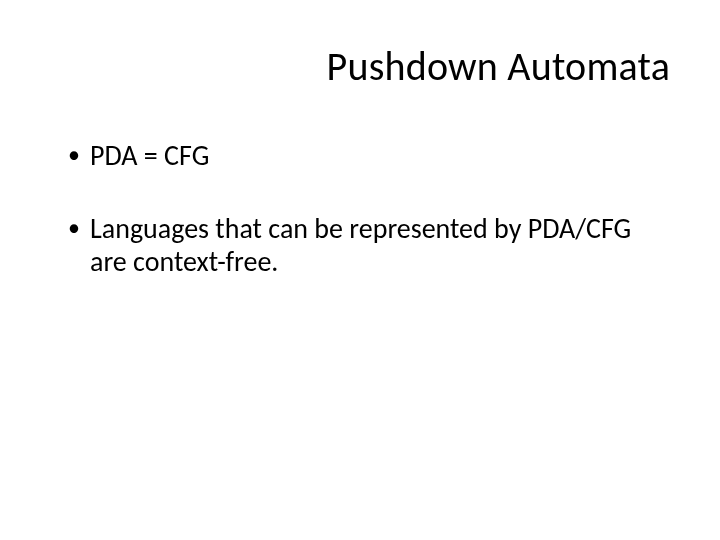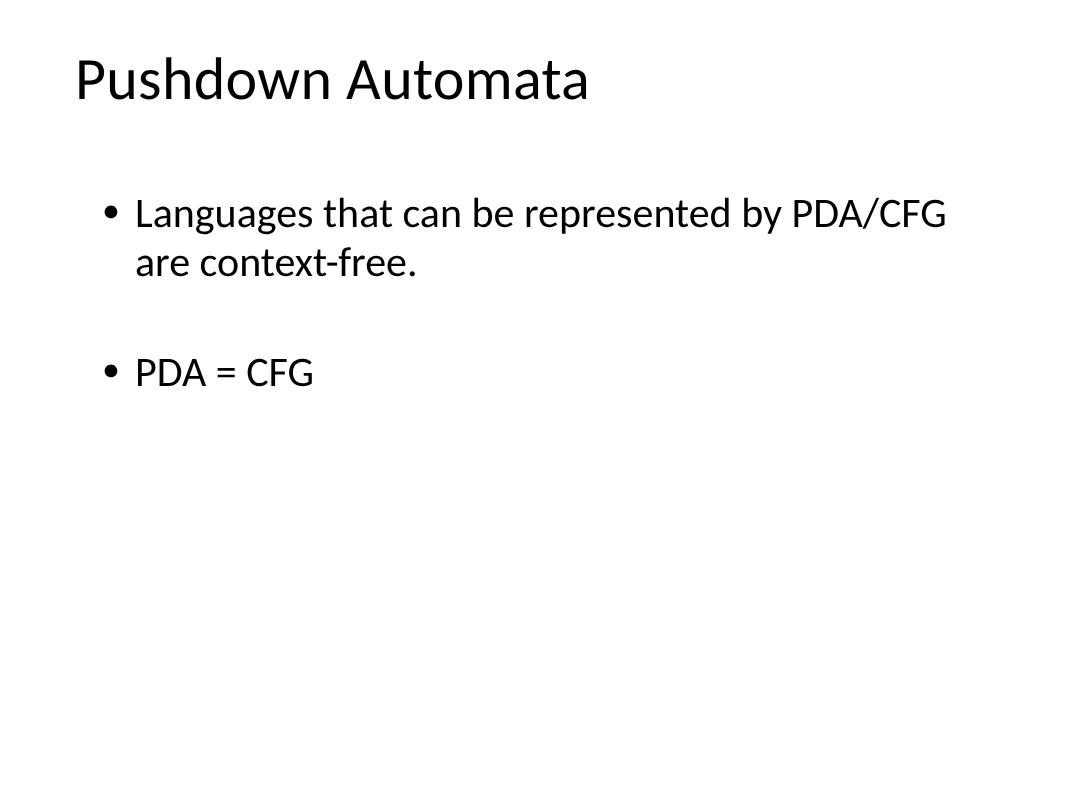--- a/index.html
+++ b/index.html
@@ -1,24 +1,24 @@
 <!DOCTYPE html>
 <html><head>
   <meta charset="utf-8">
   <style>
     * { margin: 0; padding: 0; box-sizing: border-box; }
     html, body { width: 720px; height: 540px; background: #fff; font-family: Calibri, "Segoe UI", Arial, sans-serif; color: #000; }
     .slide { width: 720px; height: 540px; position: relative; padding: 18px 50px 0 50px; }
-    .title { font-size: 40px; font-weight: 400; text-align: left; letter-spacing: 0.2px; margin-top: 10px; margin-bottom: 48px; }
+    .title { font-size: 40px; font-weight: 400; text-align: right; letter-spacing: 0.2px; margin-top: 24px; margin-bottom: 48px; }
     .bullets { list-style: none; padding-left: 18px; }
     .bullets li { position: relative; font-size: 28px; line-height: 1.18; margin-bottom: 40px; padding-left: 22px; }
     .bullets li::before { content: "•"; position: absolute; left: 0; top: 0; font-size: 24px; line-height: 1.3; }
   </style>
 </head>
 <body>
 
 <div class="slide">
   <h1 class="title">Pushdown Automata</h1>
   <ul class="bullets">
+    <li>PDA = CFG</li>
     <li>Languages that can be represented by PDA/CFG are context-free.</li>
-    <li>PDA = CFG</li>
   </ul>
 </div>
 
 </body></html>

